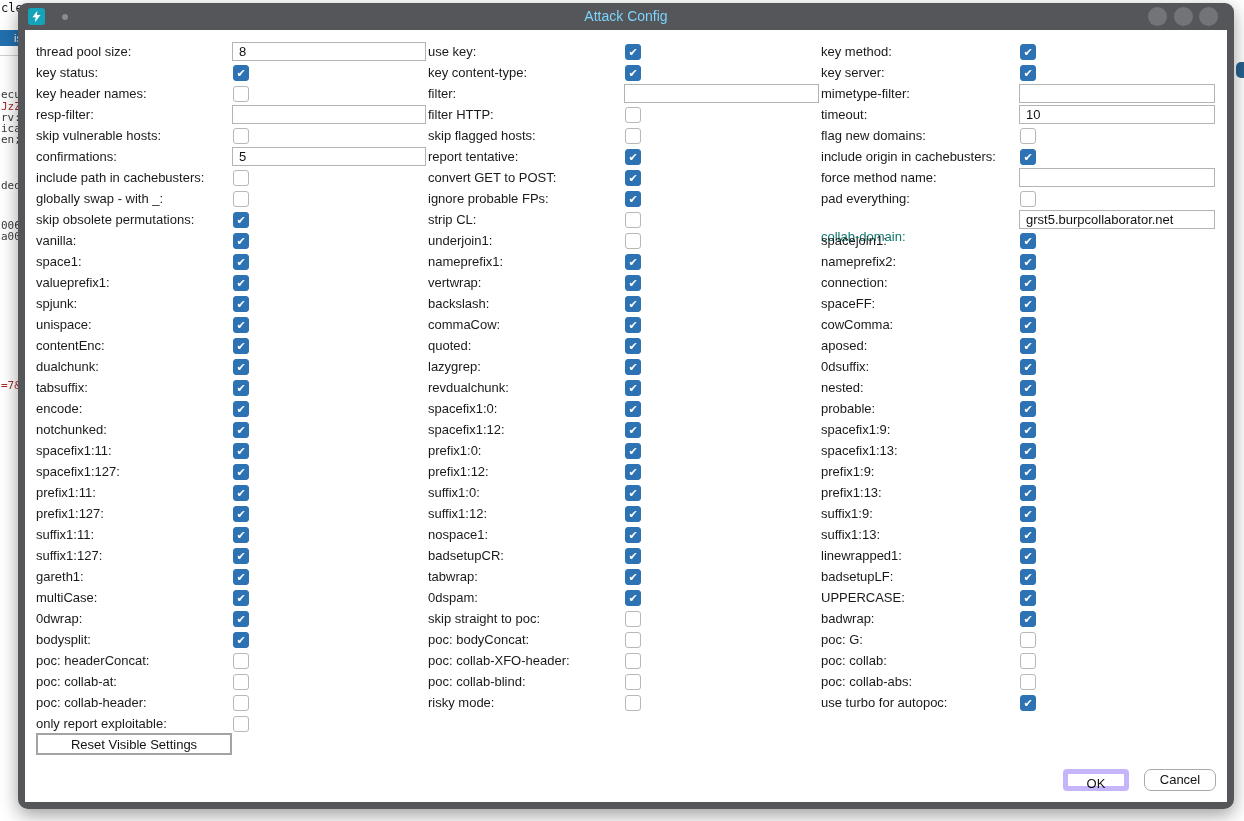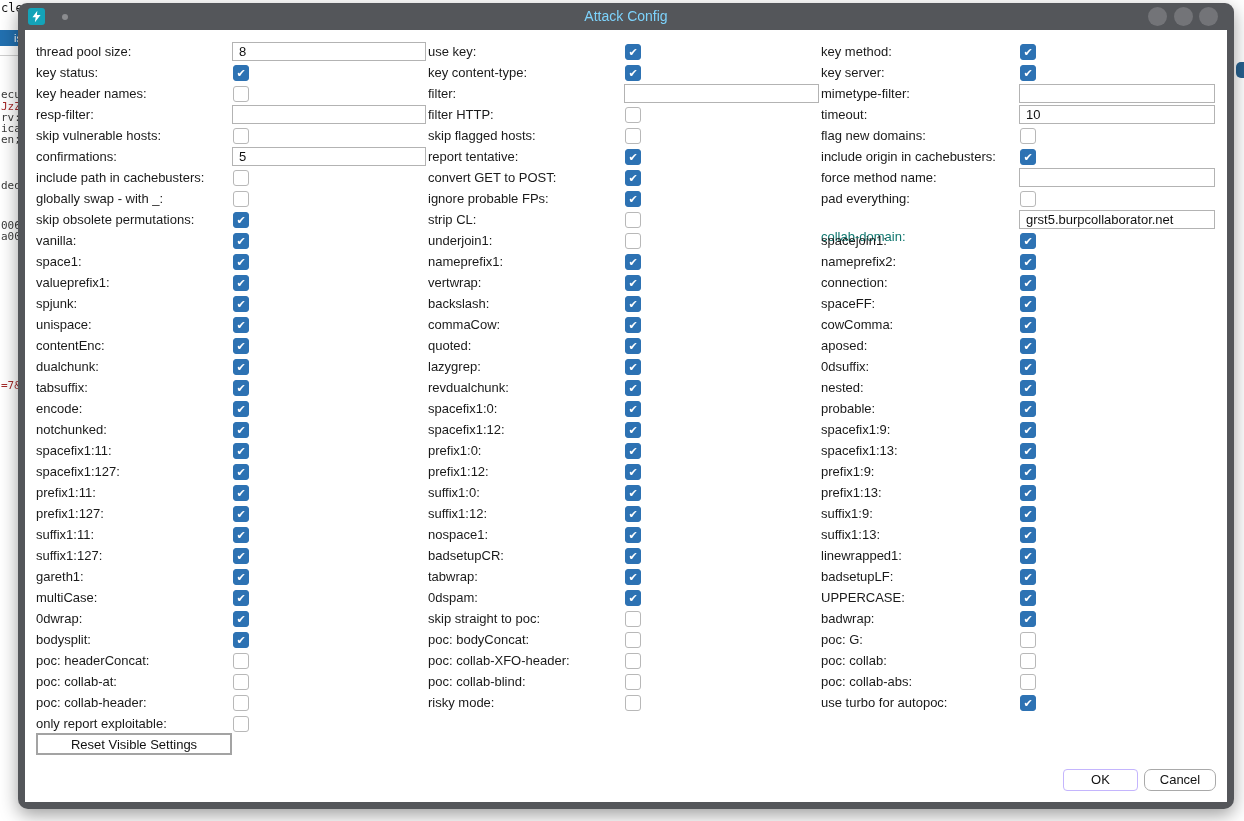--- a/index.html
+++ b/index.html
@@ -41,21 +41,21 @@
   .col0 .txt { width:194px; } .col1 .txt { width:195px; } .col2 .txt { width:196px; }
   .cb { position:relative; flex:0 0 16px; width:16px; height:16px; border-radius:3px;
         border:1px solid #b8b8b8; background:#fff; margin-left:1px; }
   .cb.checked { background:#2d72b3; border-color:#2d72b3; }
   .cb.checked::after { content:"\2714"; position:absolute; left:0; top:0; width:14px; height:14px;
         color:#fff; font-size:11px; line-height:15px; text-align:center; font-weight:bold; }
 
   .btn { position:absolute; height:22px; background:#fff; font:13px "Liberation Sans","DejaVu Sans",sans-serif;
          color:#111; text-align:center; line-height:20px; cursor:default; }
   .btn-reset { left:11px; top:703px; width:196px; border:2px solid #a3a3a3; border-radius:0; }
-  .btn-ok { left:1038px; top:739px; width:75px; border:1px solid #c4b5fd; border-radius:4px; }
+  .btn-ok { left:1038px; top:739px; width:66px; border:5px solid #c4b5fd; border-radius:4px; }
   .btn-cancel { left:1119px; top:739px; width:72px; border:1px solid #a9a9a9; border-radius:7px; }
 </style>
 </head>
 <body>
 
 <div class="page">
 
   <span class="bg-topleft">cle</span>
   <div class="bg-tab">is c</div>
   <div class="bg-line"></div>

